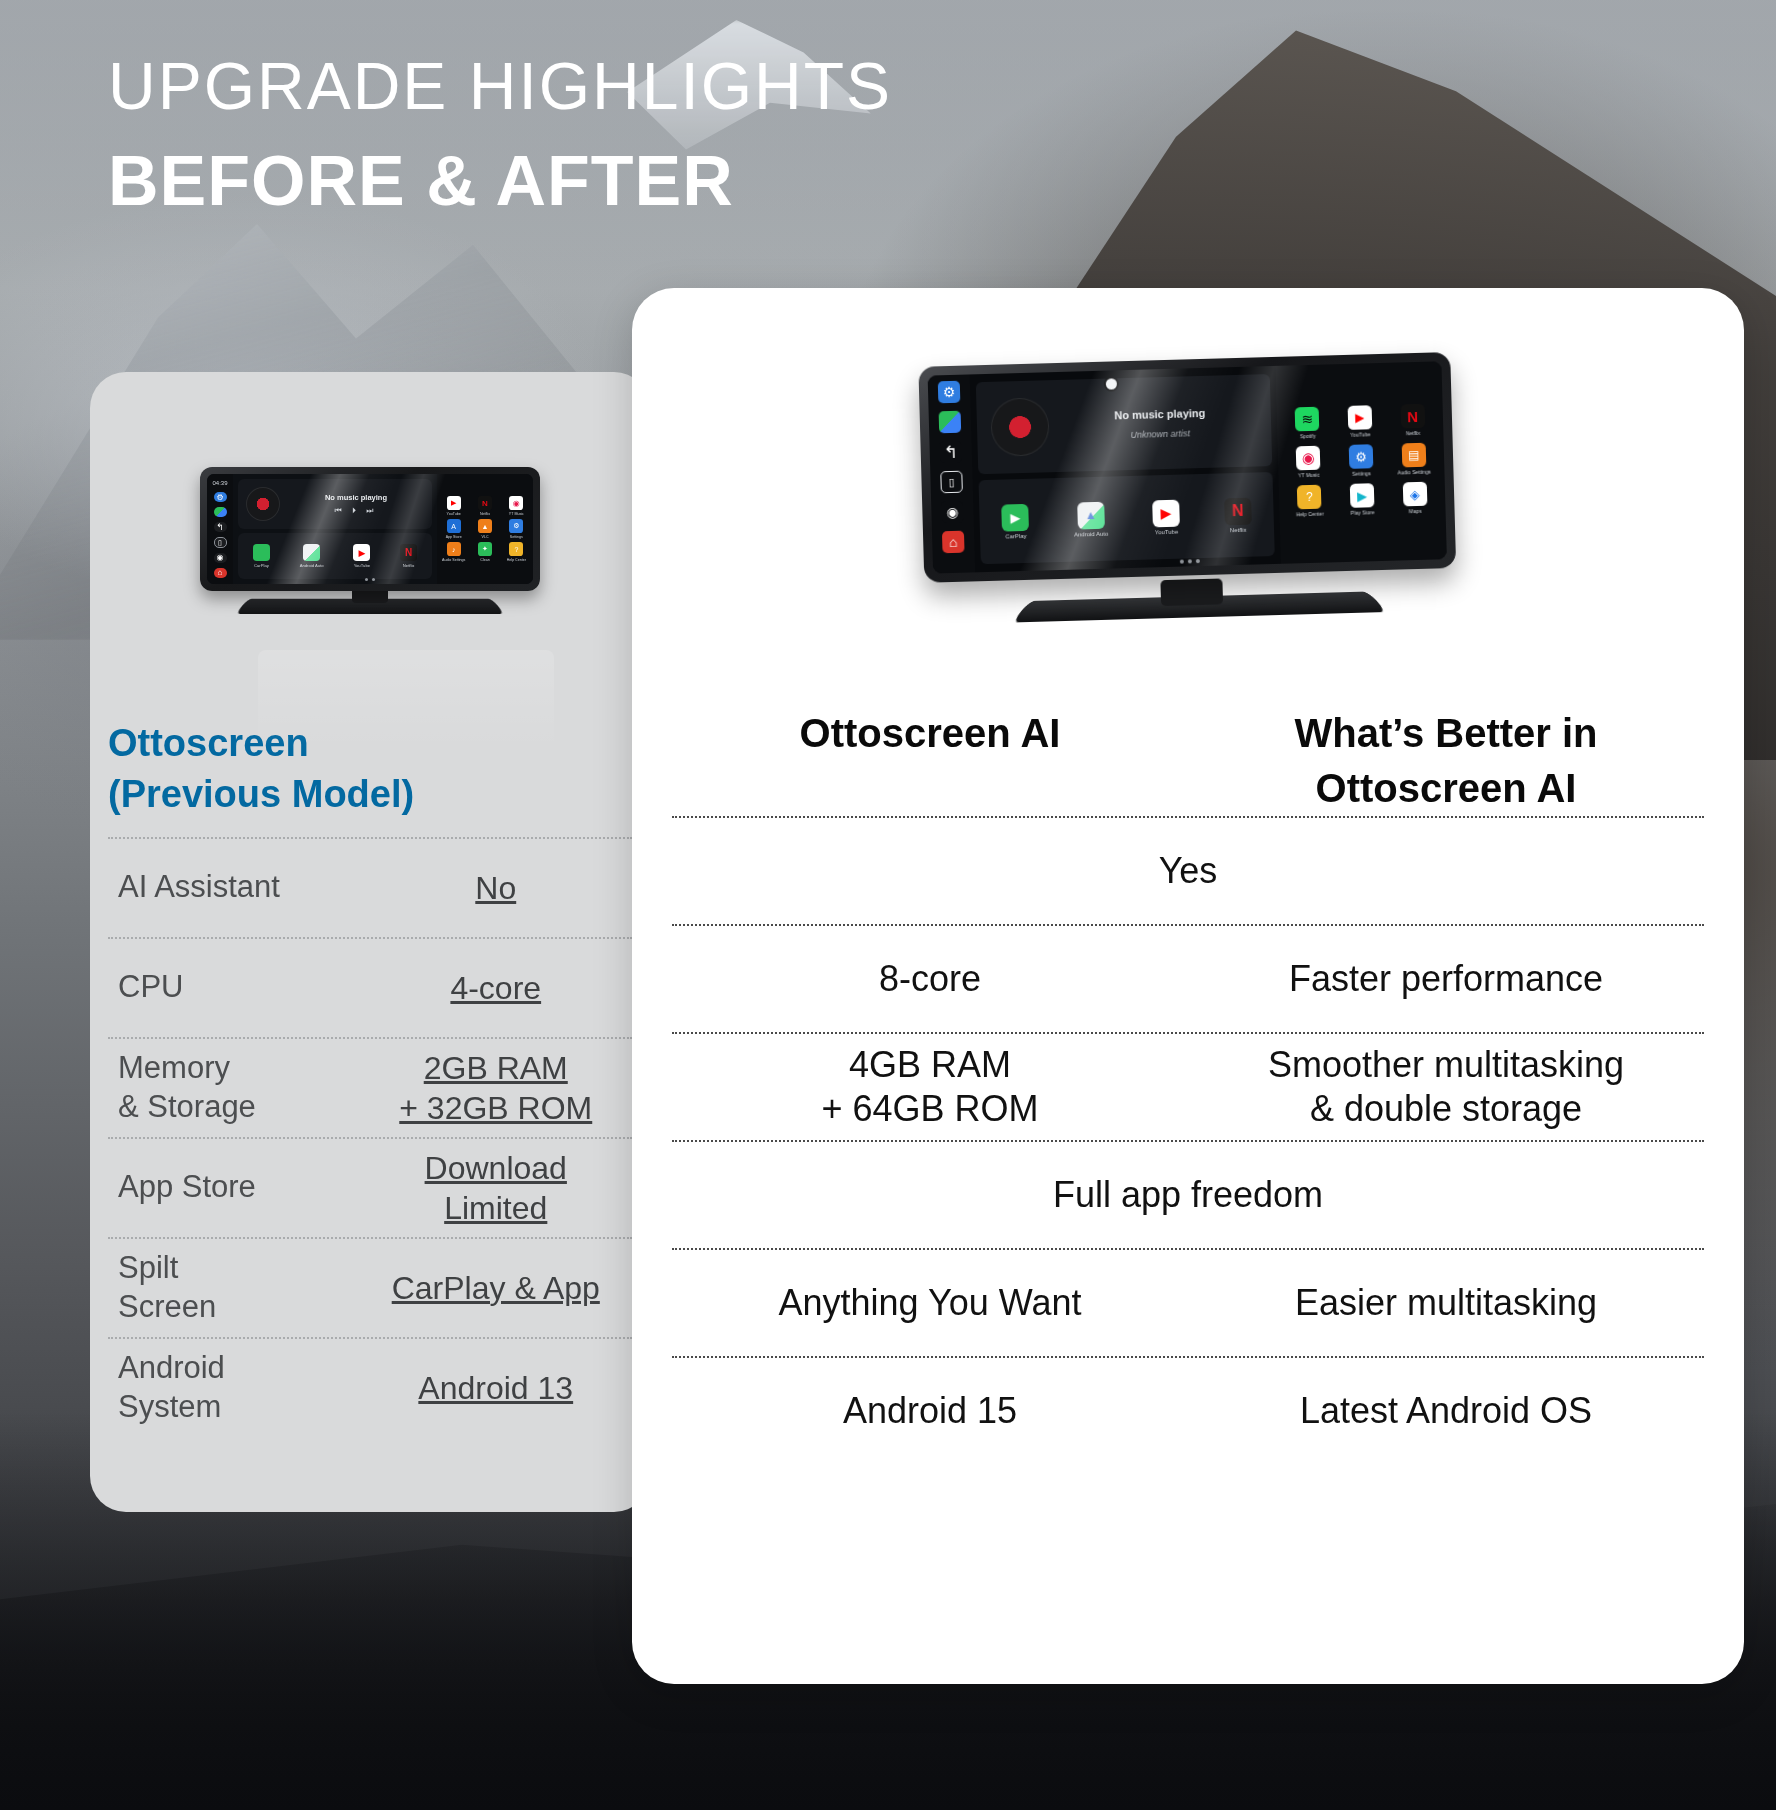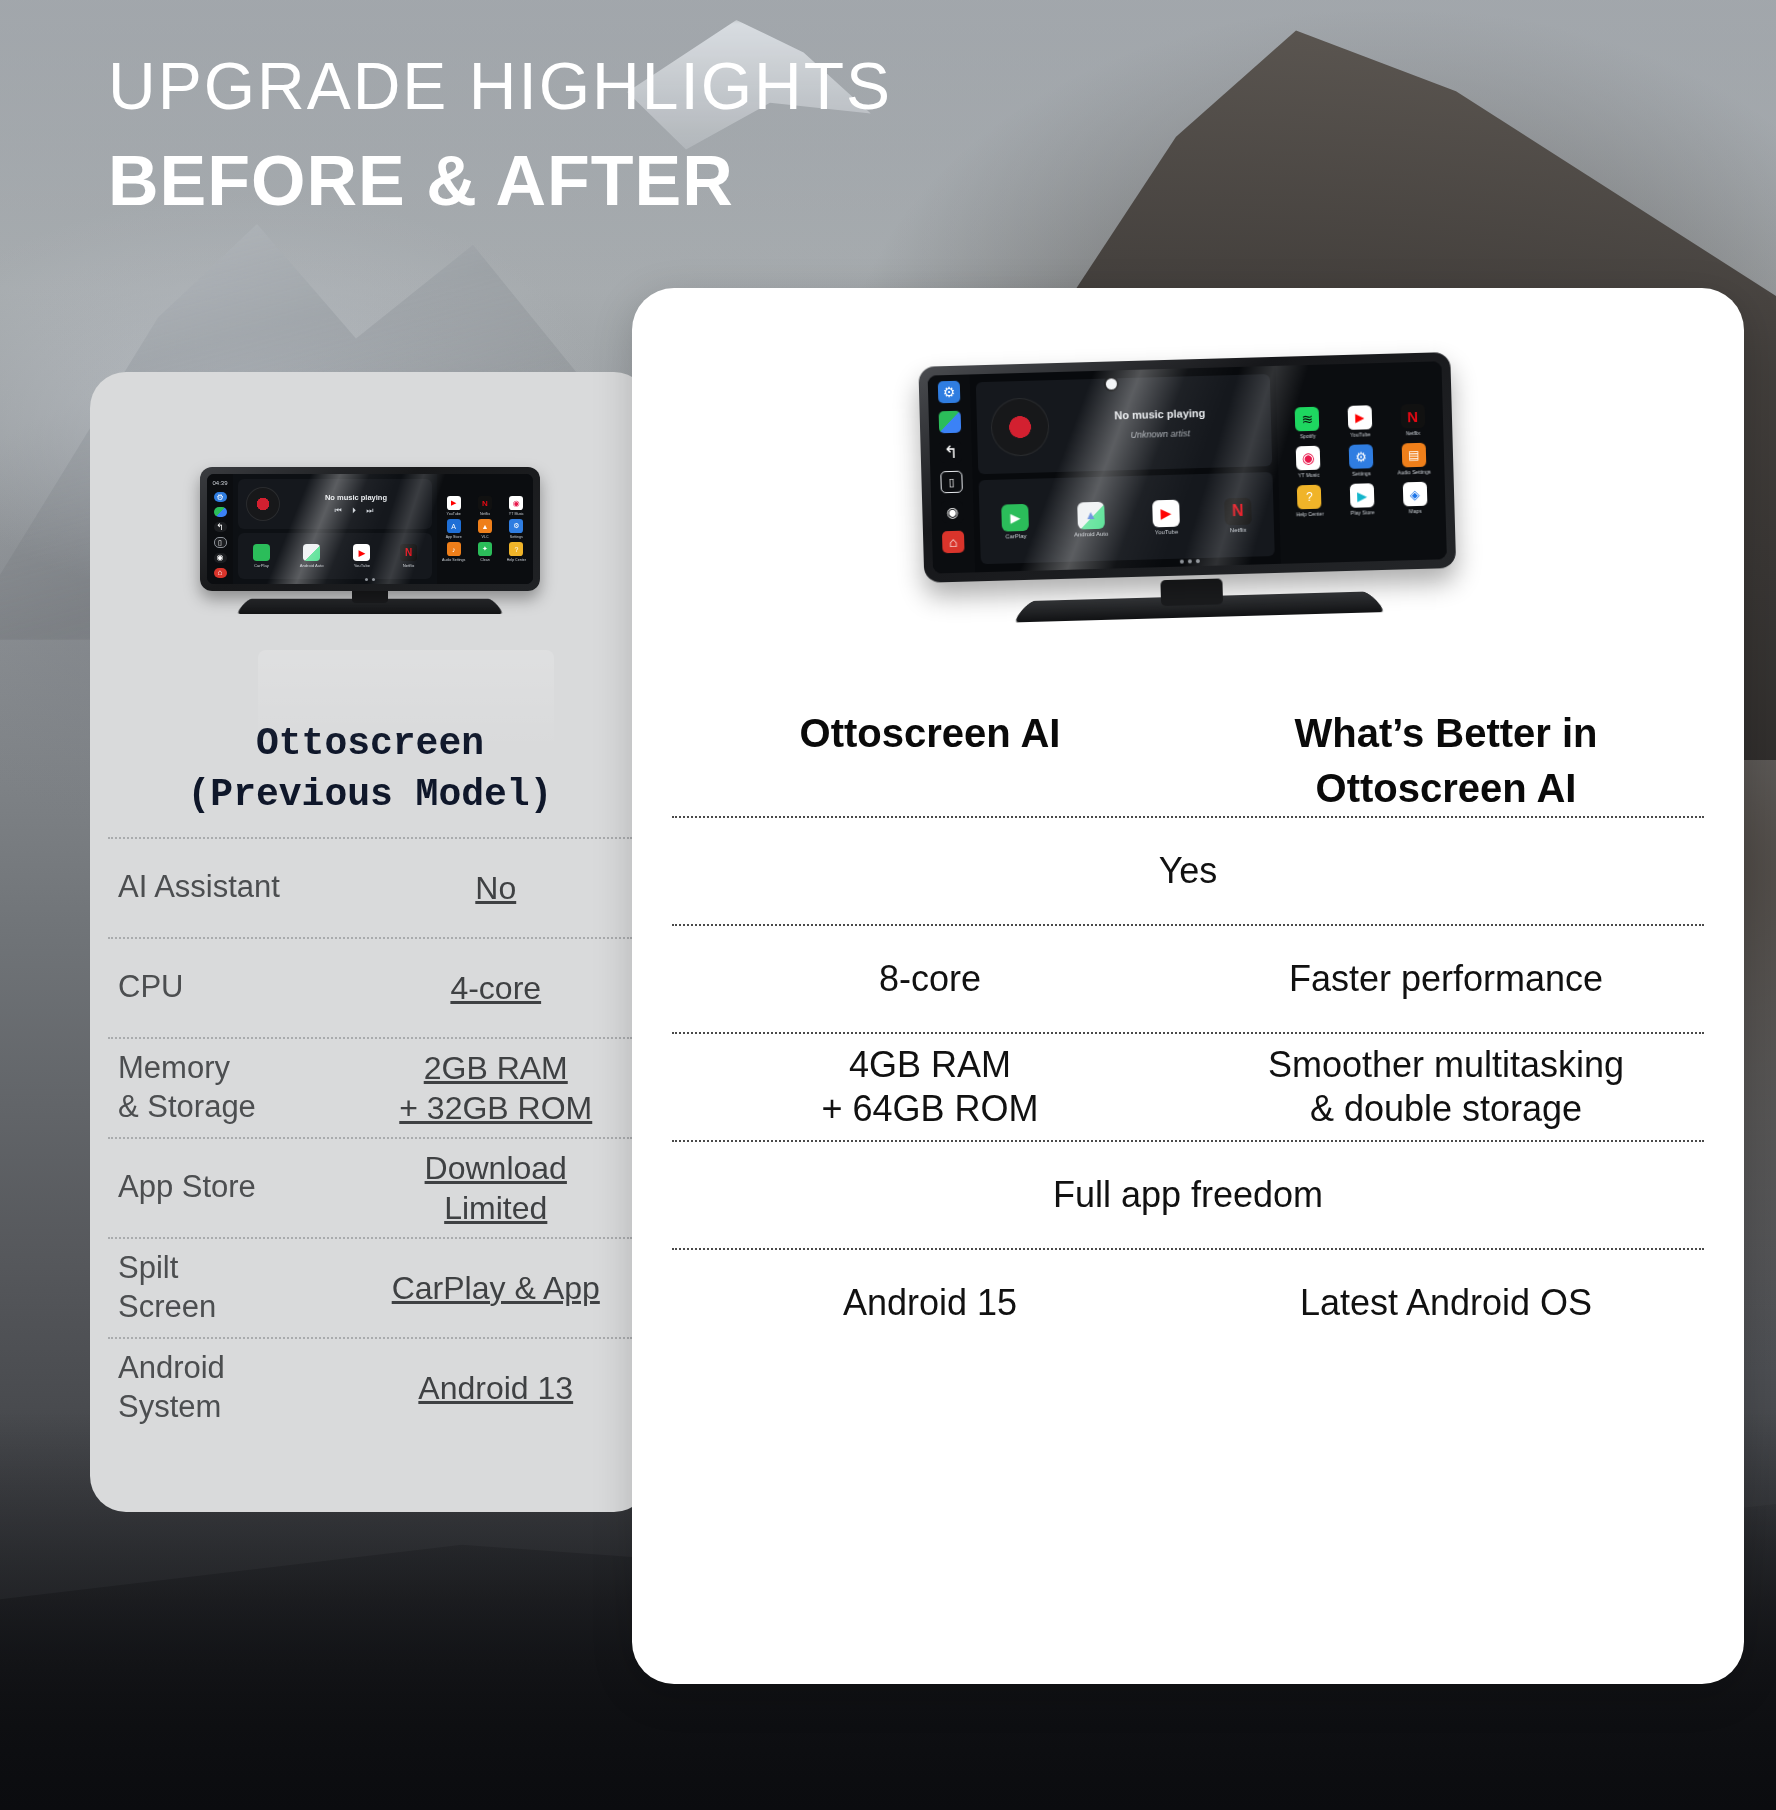--- a/index.html
+++ b/index.html
@@ -69,24 +69,23 @@
     position: absolute; left: 90px; top: 372px;
     width: 560px; height: 1140px;
     background: #d9dadb; border-radius: 36px;
     z-index: 6;
   }
   #prev-device-wrap {
     position: relative; height: 320px;
     display: flex; align-items: center; justify-content: center;
   }
   #prev-title {
-    text-align: center; color: #0f172a;
+    text-align: left; color: #0369a1;
     font-weight: 800; font-size: 38px; line-height: 1.35;
     padding: 26px 18px 16px;
-    font-family: Liberation Mono, monospace;
   }
 
   
   #prev-table { width: 100%; padding: 0 18px; }
   .prow {
     display: flex; align-items: center;
     border-top: 2px dotted #a9abad;
     min-height: 100px;
   }
   .prow .lbl {
@@ -515,17 +514,21 @@
       <div class="ncell">Faster performance</div>
     </div>
     <div class="nrow">
       <div class="ncell">4GB RAM<br>+ 64GB ROM</div>
       <div class="ncell">Smoother multitasking<br>&amp; double storage</div>
     </div>
     <div class="nrow">
       <div class="ncell">Full app freedom</div>
     </div>
     <div class="nrow">
+      <div class="ncell">Anything You Want</div>
+      <div class="ncell">Easier multitasking</div>
+    </div>
+    <div class="nrow">
       <div class="ncell">Android 15</div>
       <div class="ncell">Latest Android OS</div>
     </div>
   </div>
 </div>
 
 </body></html>

